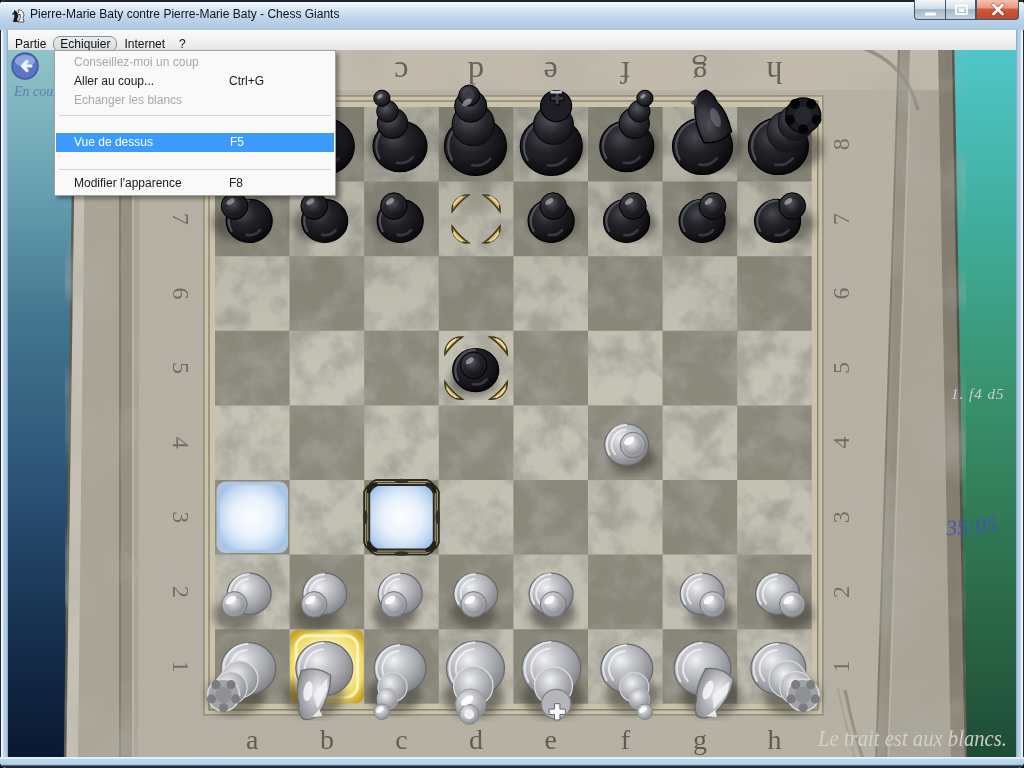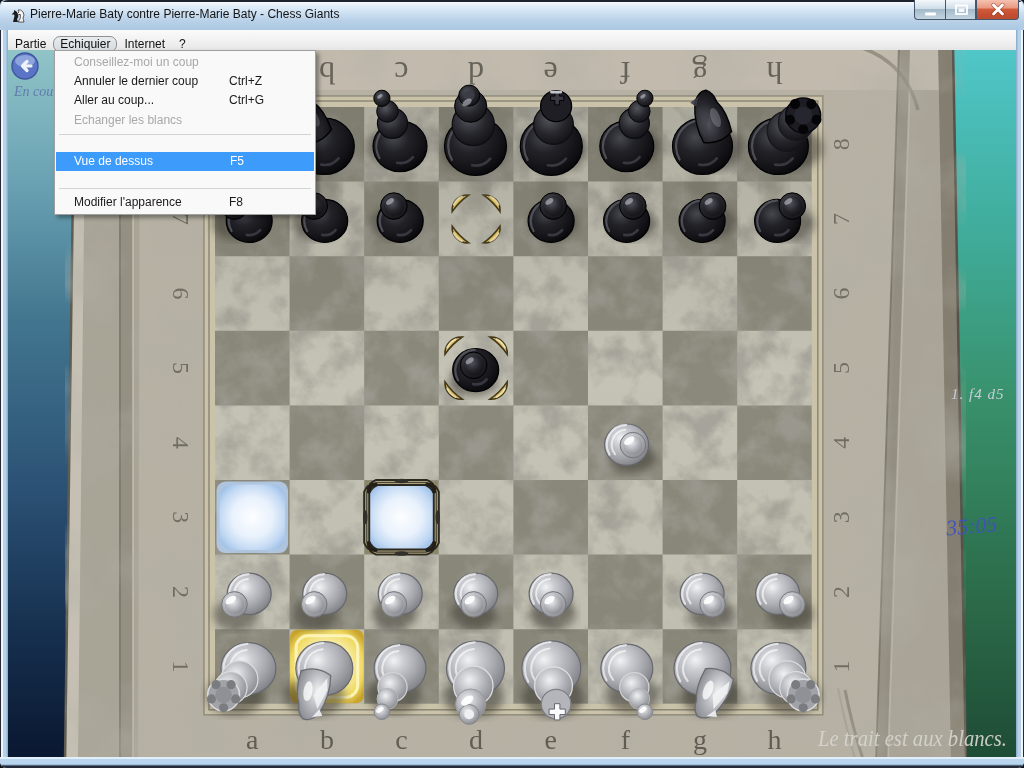--- a/index.html
+++ b/index.html
@@ -1,18 +1,18 @@
 <!DOCTYPE html>
 <html><head><meta charset="utf-8"><style>
 *{margin:0;padding:0;box-sizing:border-box}
 html,body{width:1024px;height:768px;overflow:hidden;font-family:"Liberation Sans",sans-serif;background:#101014}
 #win{position:relative;width:1024px;height:768px;background:#b0cce7;border-radius:5px 5px 6px 6px;overflow:hidden}
 
 #title{position:absolute;left:0;top:0;width:1024px;height:30px;
- background:linear-gradient(#1e242e 0,#1e242e 2px,#f7fafd 2px,#f0f6fc 3px,#e2eefa 6px,#d0e2f3 40%,#bdd4ea 62%,#abc7e2 100%);border-radius:8px;}
+ background:linear-gradient(#1e242e 0,#1e242e 2px,#f7fafd 2px,#f0f6fc 3px,#e2eefa 6px,#d0e2f3 40%,#bdd4ea 62%,#abc7e2 100%);}
 #title .txt{position:absolute;left:30px;top:7px;font-size:12px;color:#141414}
 #icon{position:absolute;left:9px;top:6px;width:18px;height:18px}
 
 #btns{position:absolute;right:5px;top:0;height:20px;display:flex}
 .wbtn{height:20px;border:1px solid #47566a;border-top:none;position:relative}
 #bmin{width:31px;border-radius:0 0 0 4px;background:linear-gradient(#f4f8fb 0%,#cfdde9 45%,#a4bac9 50%,#c2d4e0 100%);border-right:none}
 #bmax{width:31px;background:linear-gradient(#f4f8fb 0%,#cfdde9 45%,#a4bac9 50%,#c2d4e0 100%)}
 #bcls{width:43px;border-radius:0 0 4px 0;background:linear-gradient(#f5c1b0 0%,#e89a83 40%,#cf5a39 50%,#c44d31 80%,#b8502f 100%);border-left:1px solid #47566a}
 .wbtn svg{position:absolute;left:0;top:0}
 
@@ -25,21 +25,21 @@
 #scene{position:absolute;left:8px;top:50px;width:1008px;height:708px}
 
 #brdL{position:absolute;left:0;top:30px;width:8px;height:728px;
  background:linear-gradient(90deg,#242b36 0 1.5px,#eff5fb 1.5px 3px,#b8d2ea 3px 6px,#a3c0dd 6px 7px,#8fb0cf 7px 8px)}
 #brdR{position:absolute;right:0;top:30px;width:8px;height:728px;
  background:linear-gradient(270deg,#242b36 0 1.5px,#eff5fb 1.5px 3px,#b8d2ea 3px 6px,#a3c0dd 6px 7px,#8fb0cf 7px 8px)}
 #brdB{position:absolute;left:0;bottom:0;width:1024px;height:11px;
  background:linear-gradient(#e2eff9 0 2px,#bad6ee 2px 7px,#9fbedb 7px 8.5px,#53687e 8.5px 9.5px,#242b36 9.5px 11px);
  border-radius:0 0 6px 6px}
 
-#dd{position:absolute;left:54px;top:50px;width:262px;background:#f9f9f9;
+#dd{position:absolute;left:54px;top:50px;width:282px;background:#f9f9f9;
  border:1px solid #a0a0a0;box-shadow:3px 3px 4px rgba(0,0,0,0.35);
  font-size:12px;color:#1a1a1a;padding:2px 0;z-index:40}
 .mi{height:19.2px;line-height:19.2px;position:relative;padding-left:19px;white-space:nowrap}
 .mi .acc{position:absolute;left:174px;top:0}
 .mi.gray{color:#a8a8a8}
 .mi.hl{background:#3d9bfb;color:#fff;margin:13px 1px;padding-left:18px}
 .sep{height:9px;position:relative}
 .sep:after{content:"";position:absolute;left:4px;right:4px;top:4px;border-top:1px solid #d4d4d4}
 </style></head>
 <body>
@@ -583,20 +583,19 @@
     <span style="left:8px">Partie</span>
     <span class="sel" style="left:47px;padding:0 6px">Echiquier</span>
     <span style="left:113px">Internet</span>
     <span style="left:164px">?</span>
   </div>
   <div id="brdL"></div>
     <div id="brdR"></div>
     <div id="brdB"></div>
   <div id="dd">
     <div class="mi gray">Conseillez-moi un coup</div>
-    <div class="mi">Annuler le dernier coup<span class="acc">Ctrl+Z</span></div>
     <div class="mi">Aller au coup...<span class="acc">Ctrl+G</span></div>
     <div class="mi gray">Echanger les blancs</div>
     <div class="sep"></div>
     <div class="mi hl">Vue de dessus<span class="acc">F5</span></div>
     <div class="sep"></div>
     <div class="mi">Modifier l'apparence<span class="acc">F8</span></div>
   </div>
 </div>
 </body></html>

